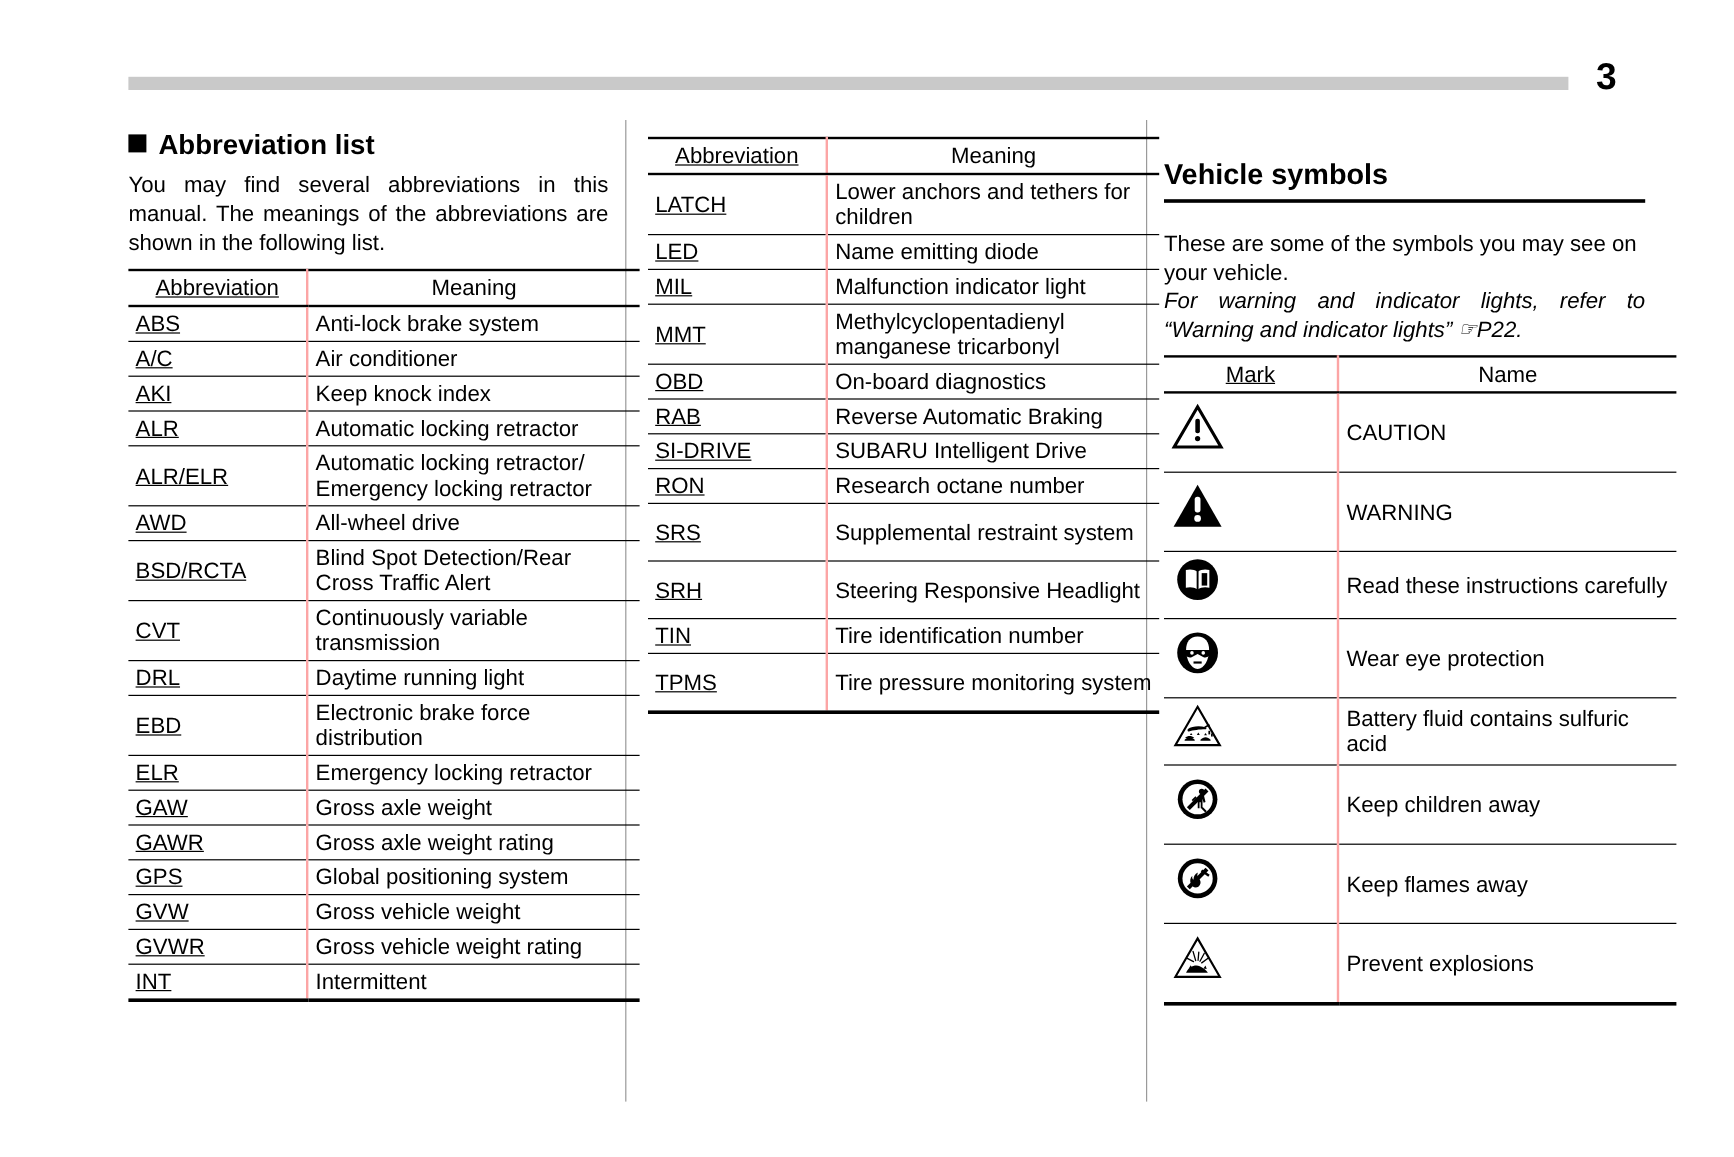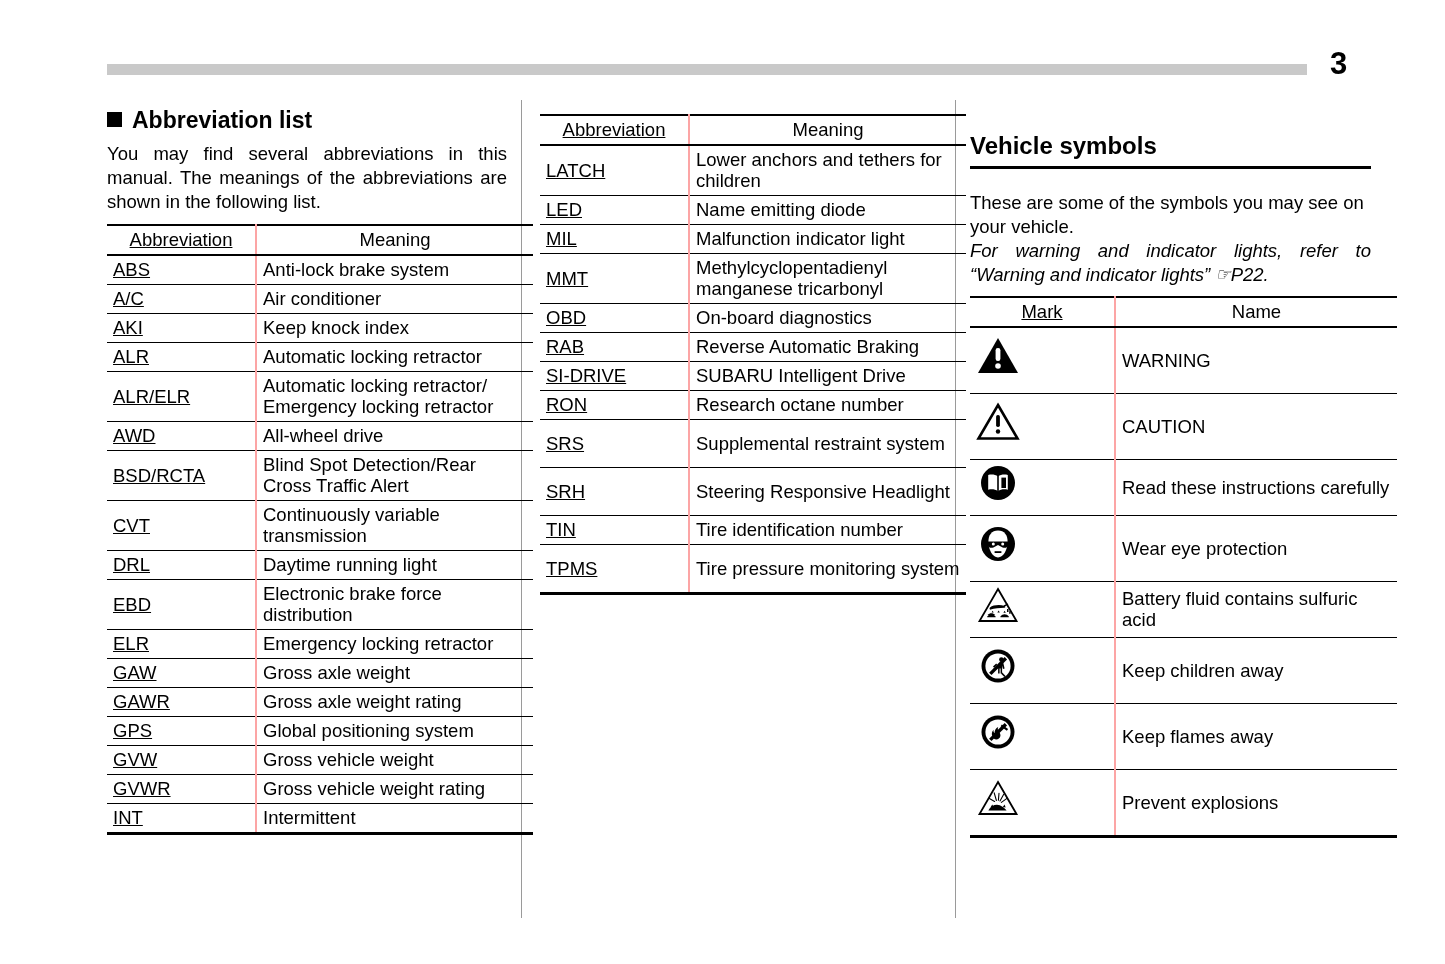--- a/index.html
+++ b/index.html
@@ -343,40 +343,40 @@
           <th class="c1 mark-c1">Mark</th>
           <th class="mark-c2">Name</th>
         </tr>
       </thead>
       <tbody>
 
         <tr>
           <td class="c1 mark-cell">
             <span class="sym">
               <svg width="44" height="40" viewBox="0 0 44 40">
+                <path d="M22 3 L41.5 36.5 L2.5 36.5 Z" fill="#fff" stroke="#000" stroke-width="2.6" stroke-linejoin="miter"></path>
+                <rect x="20.1" y="13" width="3.8" height="12" rx="1.7" fill="#000"></rect>
+                <circle cx="22" cy="29.5" r="2.2" fill="#000"></circle>
+              </svg>
+            </span>
+          </td>
+          <td class="name-cell">CAUTION</td>
+        </tr>
+
+        <tr>
+          <td class="c1 mark-cell">
+            <span class="sym">
+              <svg width="44" height="40" viewBox="0 0 44 40">
                 <path d="M22 2 L42 37 L2 37 Z" fill="#000"></path>
                 <rect x="19.6" y="12" width="4.8" height="13" rx="2.2" fill="#fff"></rect>
                 <circle cx="22" cy="30" r="2.8" fill="#fff"></circle>
               </svg>
             </span>
           </td>
           <td class="name-cell">WARNING</td>
-        </tr>
-
-        <tr>
-          <td class="c1 mark-cell">
-            <span class="sym">
-              <svg width="44" height="40" viewBox="0 0 44 40">
-                <path d="M22 3 L41.5 36.5 L2.5 36.5 Z" fill="#fff" stroke="#000" stroke-width="2.6" stroke-linejoin="miter"></path>
-                <rect x="20.1" y="13" width="3.8" height="12" rx="1.7" fill="#000"></rect>
-                <circle cx="22" cy="29.5" r="2.2" fill="#000"></circle>
-              </svg>
-            </span>
-          </td>
-          <td class="name-cell">CAUTION</td>
         </tr>
 
         <tr class="row-tall">
           <td class="c1 mark-cell">
             <span class="sym">
               <svg width="44" height="40" viewBox="0 0 44 40">
                 <circle cx="22" cy="20" r="17" fill="#000"></circle>
                 <path d="M22 13.5 C19.2 11.4 15.4 11.2 12.2 12 L12.2 26.8 C15.4 26 19.2 26.2 22 28.3 Z" fill="#fff"></path>
                 <path d="M22 13.5 C24.8 11.4 28.6 11.2 31.8 12 L31.8 26.8 C28.6 26 24.8 26.2 22 28.3 Z" fill="#fff"></path>
                 <rect x="21.2" y="12.6" width="1.6" height="16" fill="#000"></rect>

